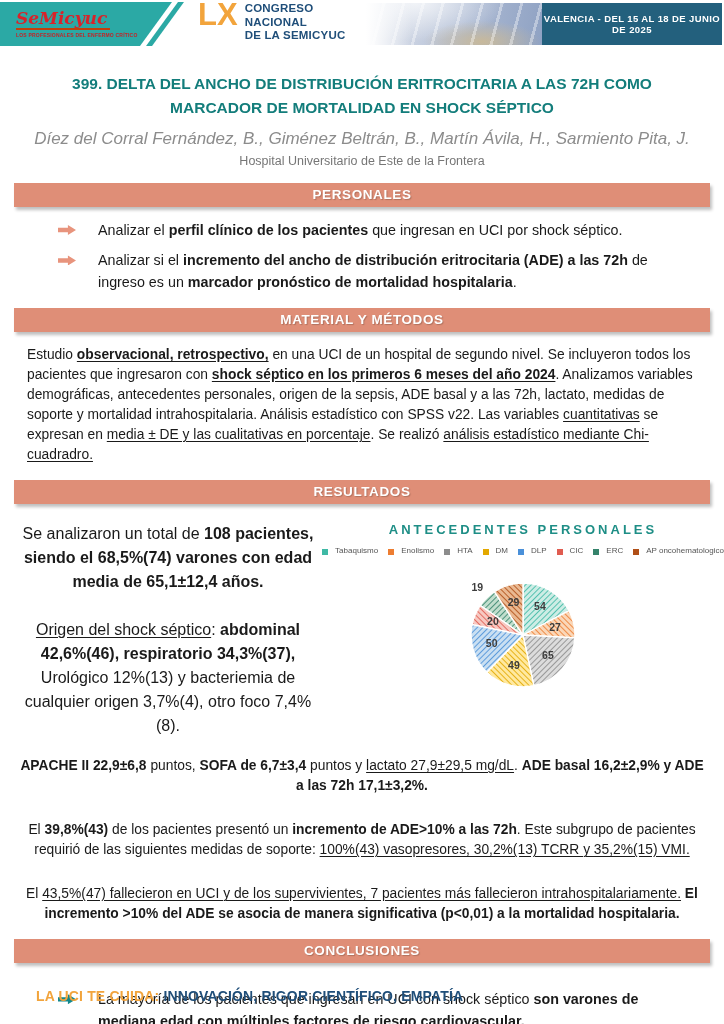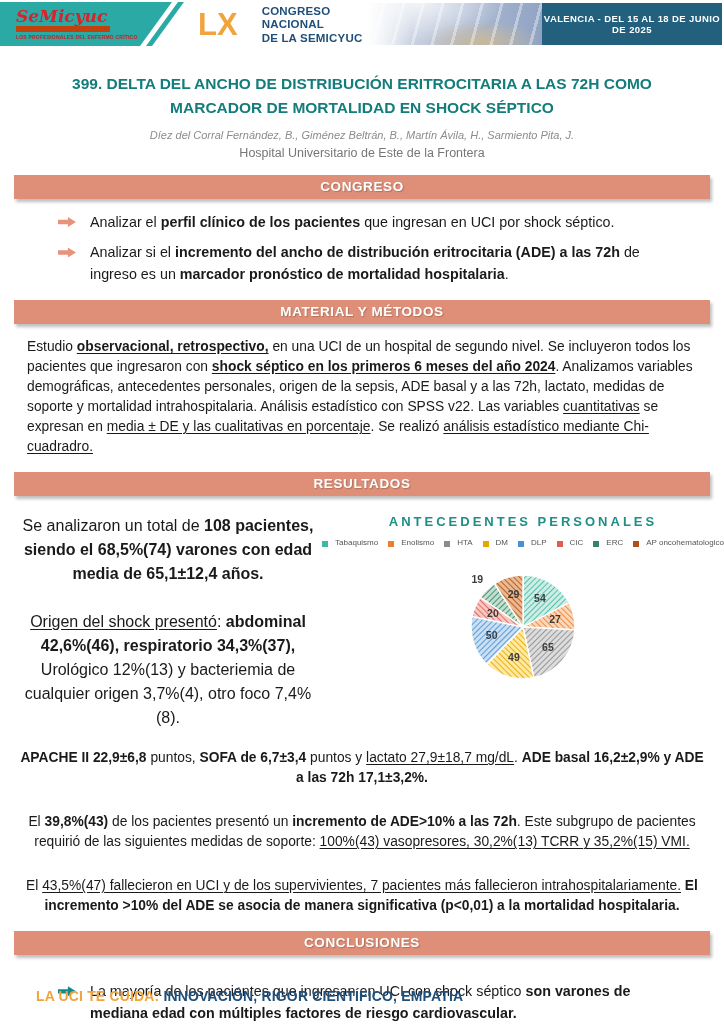--- a/index.html
+++ b/index.html
@@ -6,53 +6,53 @@
   body{width:724px;height:1024px;background:#fff;color:#1a1a1a;
        font-family:"Liberation Sans",sans-serif;position:relative;overflow:hidden}
 
   
   header{display:flex;height:46px;padding-top:2px;position:relative}
   .logo-zone{position:relative;width:188px;height:44px;flex:0 0 auto}
   .logo-teal{position:absolute;inset:0;background:#2BA9A5;
     clip-path:polygon(0 0,172px 0,140px 100%,0 100%);
     display:flex;flex-direction:column;justify-content:center;padding-left:16px;box-sizing:border-box}
   .logo-script{font-family:"DejaVu Serif",serif;font-style:italic;font-weight:bold;
-    color:#D8232A;font-size:17px;line-height:1.05;border-bottom:6px solid #c2410c;
+    color:#D8232A;font-size:17px;line-height:1.05;border-bottom:2px solid #c2410c;
     width:94px;padding-bottom:1px}
   .logo-tag{color:#C22428;font-size:5px;font-weight:bold;letter-spacing:.2px;margin-top:2px;white-space:nowrap}
   .diag-stripe{position:absolute;left:178px;top:0;width:6px;height:44px;background:#2BA9A5;
     transform:skewX(-36deg);transform-origin:top left}
-  .congress{display:flex;align-items:center;gap:24px;padding-left:10px;width:168px;flex:0 0 auto}
+  .congress{display:flex;gap:7px;padding-left:10px;width:168px;flex:0 0 auto}
   .lx{font-size:31px;font-weight:bold;color:#F2A43C;line-height:.85}
   .congress-lines{display:flex;flex-direction:column;color:#1F4E79;font-weight:bold;
     font-size:11.5px;line-height:1.18;letter-spacing:.2px}
   .photo{flex:1;height:42px;margin-top:1px;background:
     linear-gradient(to right,#ffffff,rgba(255,255,255,0) 26%),
     repeating-linear-gradient(105deg,rgba(255,255,255,0) 0 16px,rgba(255,255,255,.38) 16px 19px),
     radial-gradient(ellipse 90px 32px at 66% 92%,rgba(206,186,146,.85),rgba(206,186,146,0) 65%),
     radial-gradient(ellipse 130px 55px at 28% 0%,rgba(245,247,250,.9),rgba(245,247,250,0) 70%),
     linear-gradient(100deg,#e9ecf2 0%,#c9d1e1 30%,#a9b7d1 60%,#8fa2c3 100%)}
   .banner{width:180px;height:42px;margin-top:1px;margin-right:2px;background:#23607D;color:#fff;
     display:flex;align-items:center;justify-content:center;font-size:9.5px;font-weight:700;
     letter-spacing:.4px;text-align:center;flex:0 0 auto}
 
   
   h1{margin:24px auto 0;width:648px;text-align:center;font-size:15.5px;font-weight:bold;
      color:#137D7B;line-height:1.55}
-  .authors{margin-top:9px;text-align:center;font-style:italic;color:#8C8C8C;font-size:11px}
+  .authors{margin-top:9px;text-align:center;font-style:italic;color:#8C8C8C;font-size:17px}
   .institution{margin-top:5px;text-align:center;color:#767676;font-size:12.5px}
 
   
   .section-bar{margin:15px 14px 0;background:#DF8E77;color:#fff;text-align:center;
     font-weight:bold;font-size:13.5px;letter-spacing:.6px;padding:4px 0 5px;
     box-shadow:2px 3px 3px rgba(0,0,0,.25);text-shadow:1px 1px 1px rgba(90,60,50,.35)}
 
   
   ul.bullets{list-style:none;margin:13px 40px 0 58px;padding:0}
-  ul.bullets li{display:flex;gap:14px;align-items:flex-start;margin-bottom:9px;
+  ul.bullets li{display:flex;gap:22px;align-items:flex-start;margin-bottom:9px;
     font-size:14.3px;line-height:1.5}
   ul.bullets.conclusions li{margin-bottom:36px}
   .arrow{flex:0 0 auto;display:inline-block;width:18px;height:10px;margin-top:5px;
     clip-path:polygon(0 28%,55% 28%,55% 0,100% 50%,55% 100%,55% 72%,0 72%)}
   .arrow.salmon{background:#E8947D}
   .arrow.teal{background:#12888C}
 
   
   .para{font-size:13.8px;line-height:1.45}
   .methods{margin:13px 27px 0;text-align:left}
@@ -103,21 +103,21 @@
     </span>
   </div>
   <div class="photo"></div>
   <div class="banner">VALENCIA - DEL 15 AL 18 DE JUNIO DE 2025</div>
 </header>
 
 <h1>399. DELTA DEL ANCHO DE DISTRIBUCIÓN ERITROCITARIA A LAS 72H COMO MARCADOR DE MORTALIDAD EN SHOCK SÉPTICO</h1>
 <div class="authors">Díez del Corral Fernández, B., Giménez Beltrán, B., Martín Ávila, H., Sarmiento Pita, J.</div>
 <div class="institution">Hospital Universitario de Este de la Frontera</div>
 
-<div class="section-bar">CONGRESO</div>
+<div class="section-bar">PERSONALES</div>
 
 <ul class="bullets">
   <li>
     <span class="arrow salmon"></span>
     <span><span>Analizar el </span><span class="b">perfil clínico de los pacientes</span><span> que ingresan en UCI por shock séptico.</span></span>
   </li>
   <li>
     <span class="arrow salmon"></span>
     <span><span>Analizar si el </span><span class="b">incremento del ancho de distribución eritrocitaria (ADE) a las 72h</span><span> de ingreso es un </span><span class="b">marcador pronóstico de mortalidad hospitalaria</span><span>.</span></span>
   </li>
@@ -125,21 +125,21 @@
 
 <div class="section-bar">MATERIAL Y MÉTODOS</div>
 
 <p class="para methods"><span>Estudio </span><span class="b u">observacional, retrospectivo,</span><span> en una UCI de un hospital de segundo nivel. Se incluyeron todos los pacientes que ingresaron con </span><span class="b u">shock séptico en los primeros 6 meses del año 2024</span><span>. Analizamos variables demográficas, antecedentes personales, origen de la sepsis, ADE basal y a las 72h, lactato, medidas de soporte y mortalidad intrahospitalaria. Análisis estadístico con SPSS v22. Las variables </span><span class="u">cuantitativas</span><span> se expresan en </span><span class="u">media ± DE y las cualitativas en porcentaje</span><span>. Se realizó </span><span class="u">análisis estadístico mediante Chi-cuadradro.</span></p>
 
 <div class="section-bar">RESULTADOS</div>
 
 <div class="results">
   <div class="res-left">
     <p><span>Se analizaron un total de </span><span class="b">108 pacientes, siendo el 68,5%(74) varones con edad media de 65,1±12,4 años.</span></p>
-    <p><span class="u">Origen del shock presentó</span><span>: </span><span class="b">abdominal 42,6%(46), respiratorio 34,3%(37),</span><span> Urológico 12%(13) y bacteriemia de cualquier origen 3,7%(4), otro foco 7,4%(8).</span></p>
+    <p><span class="u">Origen del shock séptico</span><span>: </span><span class="b">abdominal 42,6%(46), respiratorio 34,3%(37),</span><span> Urológico 12%(13) y bacteriemia de cualquier origen 3,7%(4), otro foco 7,4%(8).</span></p>
   </div>
   <div class="res-right">
     <div class="chart-title">ANTECEDENTES PERSONALES</div>
     <div class="legend">
         <span class="lg-item">
           <span class="lg-sw" style="background: rgb(63, 185, 165);"></span>
           <span>Tabaquismo</span>
         </span>
         <span class="lg-item">
           <span class="lg-sw" style="background: rgb(237, 125, 49);"></span>
@@ -218,21 +218,21 @@
         <path d="M140,78 L89.1,67.4 A52,52 0 0 1 97.3,48.3 Z" fill="url(#pat5)" stroke="#fff" stroke-width="1.4"></path>
         <text x="109.9" y="65.0" text-anchor="middle" dominant-baseline="middle" class="pie-lbl">20</text>
         <path d="M140,78 L97.3,48.3 A52,52 0 0 1 111.4,34.6 Z" fill="url(#pat6)" stroke="#fff" stroke-width="1.4"></path>
         <text x="94.3" y="31.1" text-anchor="middle" dominant-baseline="middle" class="pie-lbl">19</text>
         <path d="M140,78 L111.4,34.6 A52,52 0 0 1 140.0,26.0 Z" fill="url(#pat7)" stroke="#fff" stroke-width="1.4"></path>
         <text x="130.6" y="46.6" text-anchor="middle" dominant-baseline="middle" class="pie-lbl">29</text>
       </svg>
   </div>
 </div>
 
-<p class="para center apache"><span class="b">APACHE II 22,9±6,8</span><span> puntos, </span><span class="b">SOFA de 6,7±3,4</span><span> puntos y </span><span class="u">lactato 27,9±18,7 mg/dL</span><span>. </span><span class="b">ADE basal 16,2±2,9% y ADE a las 72h 17,1±3,2%.</span></p>
+<p class="para center apache"><span class="b">APACHE II 22,9±6,8</span><span> puntos, </span><span class="b">SOFA de 6,7±3,4</span><span> puntos y </span><span class="u">lactato 27,9±29,5 mg/dL</span><span>. </span><span class="b">ADE basal 16,2±2,9% y ADE a las 72h 17,1±3,2%.</span></p>
 <p class="para center ade"><span>El </span><span class="b">39,8%(43)</span><span> de los pacientes presentó un </span><span class="b">incremento de ADE&gt;10% a las 72h</span><span>. Este subgrupo de pacientes requirió de las siguientes medidas de soporte: </span><span class="u">100%(43) vasopresores, 30,2%(13) TCRR y 35,2%(15) VMI.</span></p>
 <p class="para center mort"><span>El </span><span class="u">43,5%(47) fallecieron en UCI y de los supervivientes, 7 pacientes más fallecieron intrahospitalariamente.</span><span> </span><span class="b">El incremento &gt;10% del ADE se asocia de manera significativa (p&lt;0,01) a la mortalidad hospitalaria.</span></p>
 
 <div class="section-bar">CONCLUSIONES</div>
 
 <ul class="bullets conclusions" style="margin-top:26px">
   <li>
     <span class="arrow teal"></span>
     <span><span>La mayoría de los pacientes que ingresan en UCI con shock séptico </span><span class="b">son varones de mediana edad con múltiples factores de riesgo cardiovascular.</span></span>
   </li>

